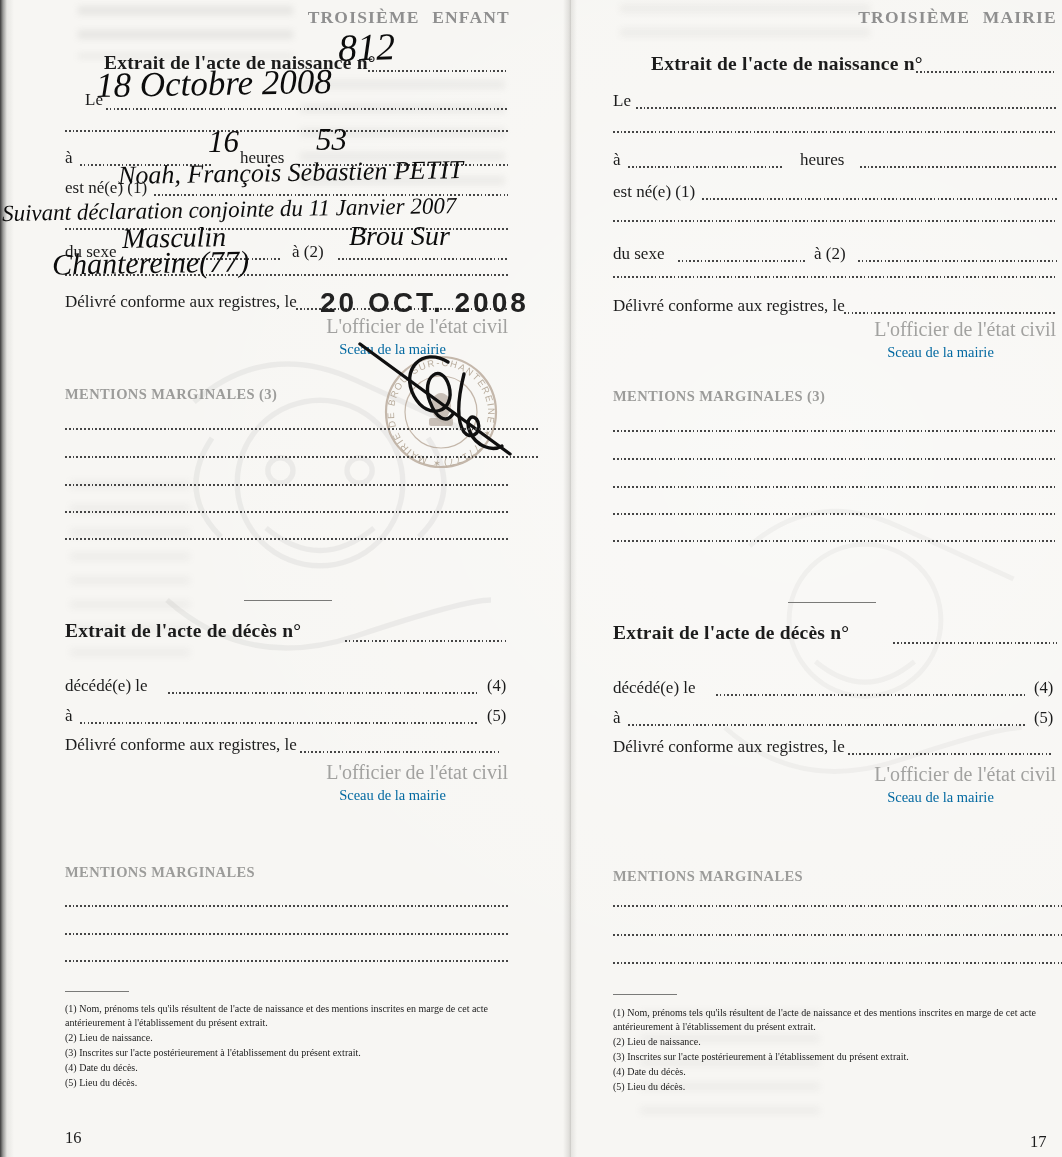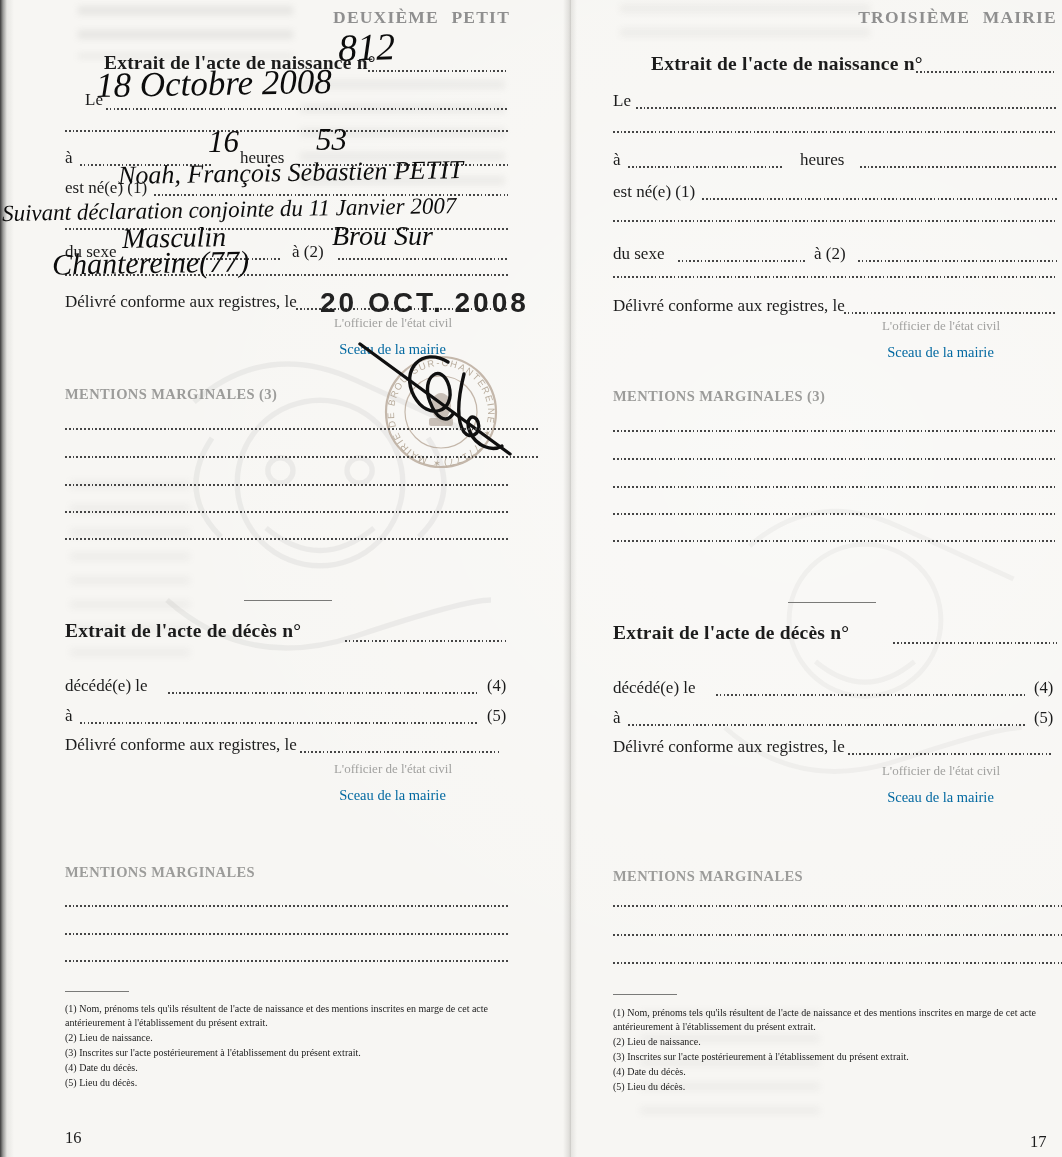--- a/index.html
+++ b/index.html
@@ -7,21 +7,21 @@
         font-family:"Liberation Serif",serif;color:#1c1c1c;}
   
   #scan::before{content:"";position:absolute;inset:0;pointer-events:none;
     background:linear-gradient(90deg,#3a3a3a 0,#9a9a98 3px,rgba(200,200,196,.35) 7px,transparent 14px),
                radial-gradient(ellipse at 75% 40%, rgba(255,255,255,.35), transparent 60%);}
   .gutter{position:absolute;left:563px;top:0;width:14px;height:1157px;
     background:linear-gradient(90deg,transparent,rgba(160,158,152,.28) 45%,rgba(120,118,112,.35) 52%,rgba(160,158,152,.2) 60%,transparent);}
   .lbl{position:absolute;font-size:17px;white-space:nowrap;}
   .btitle{position:absolute;font-size:19.5px;font-weight:bold;white-space:nowrap;letter-spacing:.2px;}
   .hdr{position:absolute;font-size:17.5px;font-weight:bold;color:#8f8f8f;letter-spacing:1.2px;word-spacing:7px;text-align:right;}
-  .officer{position:absolute;font-size:13px;color:#a2a2a0;text-align:center;white-space:nowrap;}
+  .officer{position:absolute;font-size:20px;color:#a2a2a0;text-align:right;white-space:nowrap;}
   .sceau{position:absolute;font-size:14.5px;color:#0369a1;text-align:center;white-space:nowrap;}
   .mentions{position:absolute;font-size:14.5px;font-weight:bold;color:#9c9c9a;letter-spacing:.4px;white-space:nowrap;}
   .dots{position:absolute;height:2.4px;
     background-image:repeating-linear-gradient(90deg,#454545 0,#454545 1.7px,transparent 1.7px,transparent 3.8px);
     background-position:0 60%;background-repeat:repeat-x;background-size:auto 2px;}
   .sep{position:absolute;height:0;border-top:1.6px solid #7a7a78;}
   .ref{position:absolute;font-size:16.5px;}
   .fnwrap{position:absolute;width:452px;font-size:10px;line-height:1.4;}
   .fnwrap p{margin:0 0 1px 0;}
   .pagenum{position:absolute;font-size:16.5px;}
@@ -60,21 +60,21 @@
   <svg class="wm" style="left:700px;top:480px;opacity:.05;" width="330" height="330" viewBox="0 0 200 200">
     <g fill="none" stroke="#555" stroke-width="3">
       <circle cx="100" cy="85" r="46"></circle>
         <path d="M70,110 Q100,135 130,110"></path>
       <path d="M30,40 Q70,5 120,28 T190,60"></path>
         <path d="M15,150 Q60,190 120,170 T195,150"></path>
     </g>
   </svg>
 
   <section>
-    <div class="hdr" style="left:200px;top:7px;width:310px;">DEUXIÈME PETIT</div>
+    <div class="hdr" style="left:200px;top:7px;width:310px;">TROISIÈME ENFANT</div>
 
     <div class="btitle" style="left:104px;top:52px;">Extrait de l'acte de naissance n°</div>
     <i class="dots" style="left:368px;top:70px;width:140px;"></i>
     <div class="hw" style="left:338px;top:28px;font-size:38px;transform:rotate(-2deg);">812</div>
 
     <div class="lbl" style="left:85px;top:90px;">Le</div>
     <i class="dots" style="left:106px;top:108px;width:402px;"></i>
     <div class="hw" style="left:96px;top:66px;font-size:35px;transform:rotate(-1deg);">18 Octobre 2008</div>
 
     <i class="dots" style="left:65px;top:130px;width:443px;"></i>
@@ -91,21 +91,21 @@
     <div class="hw" style="left:118px;top:160px;font-size:26px;transform:rotate(-1deg);">Noah, François Sebastien PETIT</div>
 
     <i class="dots" style="left:65px;top:228px;width:443px;"></i>
     <div class="hw" style="left:2px;top:198px;font-size:23px;transform:rotate(-1deg);">Suivant déclaration conjointe du 11 Janvier 2007</div>
 
     <div class="lbl" style="left:65px;top:242px;">du sexe</div>
     <i class="dots" style="left:130px;top:258px;width:152px;"></i>
     <div class="lbl" style="left:292px;top:242px;">à (2)</div>
     <i class="dots" style="left:338px;top:258px;width:170px;"></i>
     <div class="hw" style="left:122px;top:224px;font-size:28px;transform:rotate(-1deg);">Masculin</div>
-    <div class="hw" style="left:332px;top:222px;font-size:28px;">Brou Sur</div>
+    <div class="hw" style="left:349px;top:222px;font-size:28px;">Brou Sur</div>
 
     <i class="dots" style="left:65px;top:274px;width:443px;"></i>
     <div class="hw" style="left:52px;top:248px;font-size:30px;transform:rotate(-1deg);">Chantereine(77)</div>
 
     <div class="lbl" style="left:65px;top:292px;">Délivré conforme aux registres, le</div>
     <i class="dots" style="left:296px;top:308px;width:212px;"></i>
     <div class="datestamp" style="left:320px;top:287px;">20 OCT. 2008</div>
 
     <div class="officer" style="left:278px;top:315px;width:230px;">L'officier de l'état civil</div>
     <div class="sceau" style="left:300px;top:341px;width:185px;">Sceau de la mairie</div>

